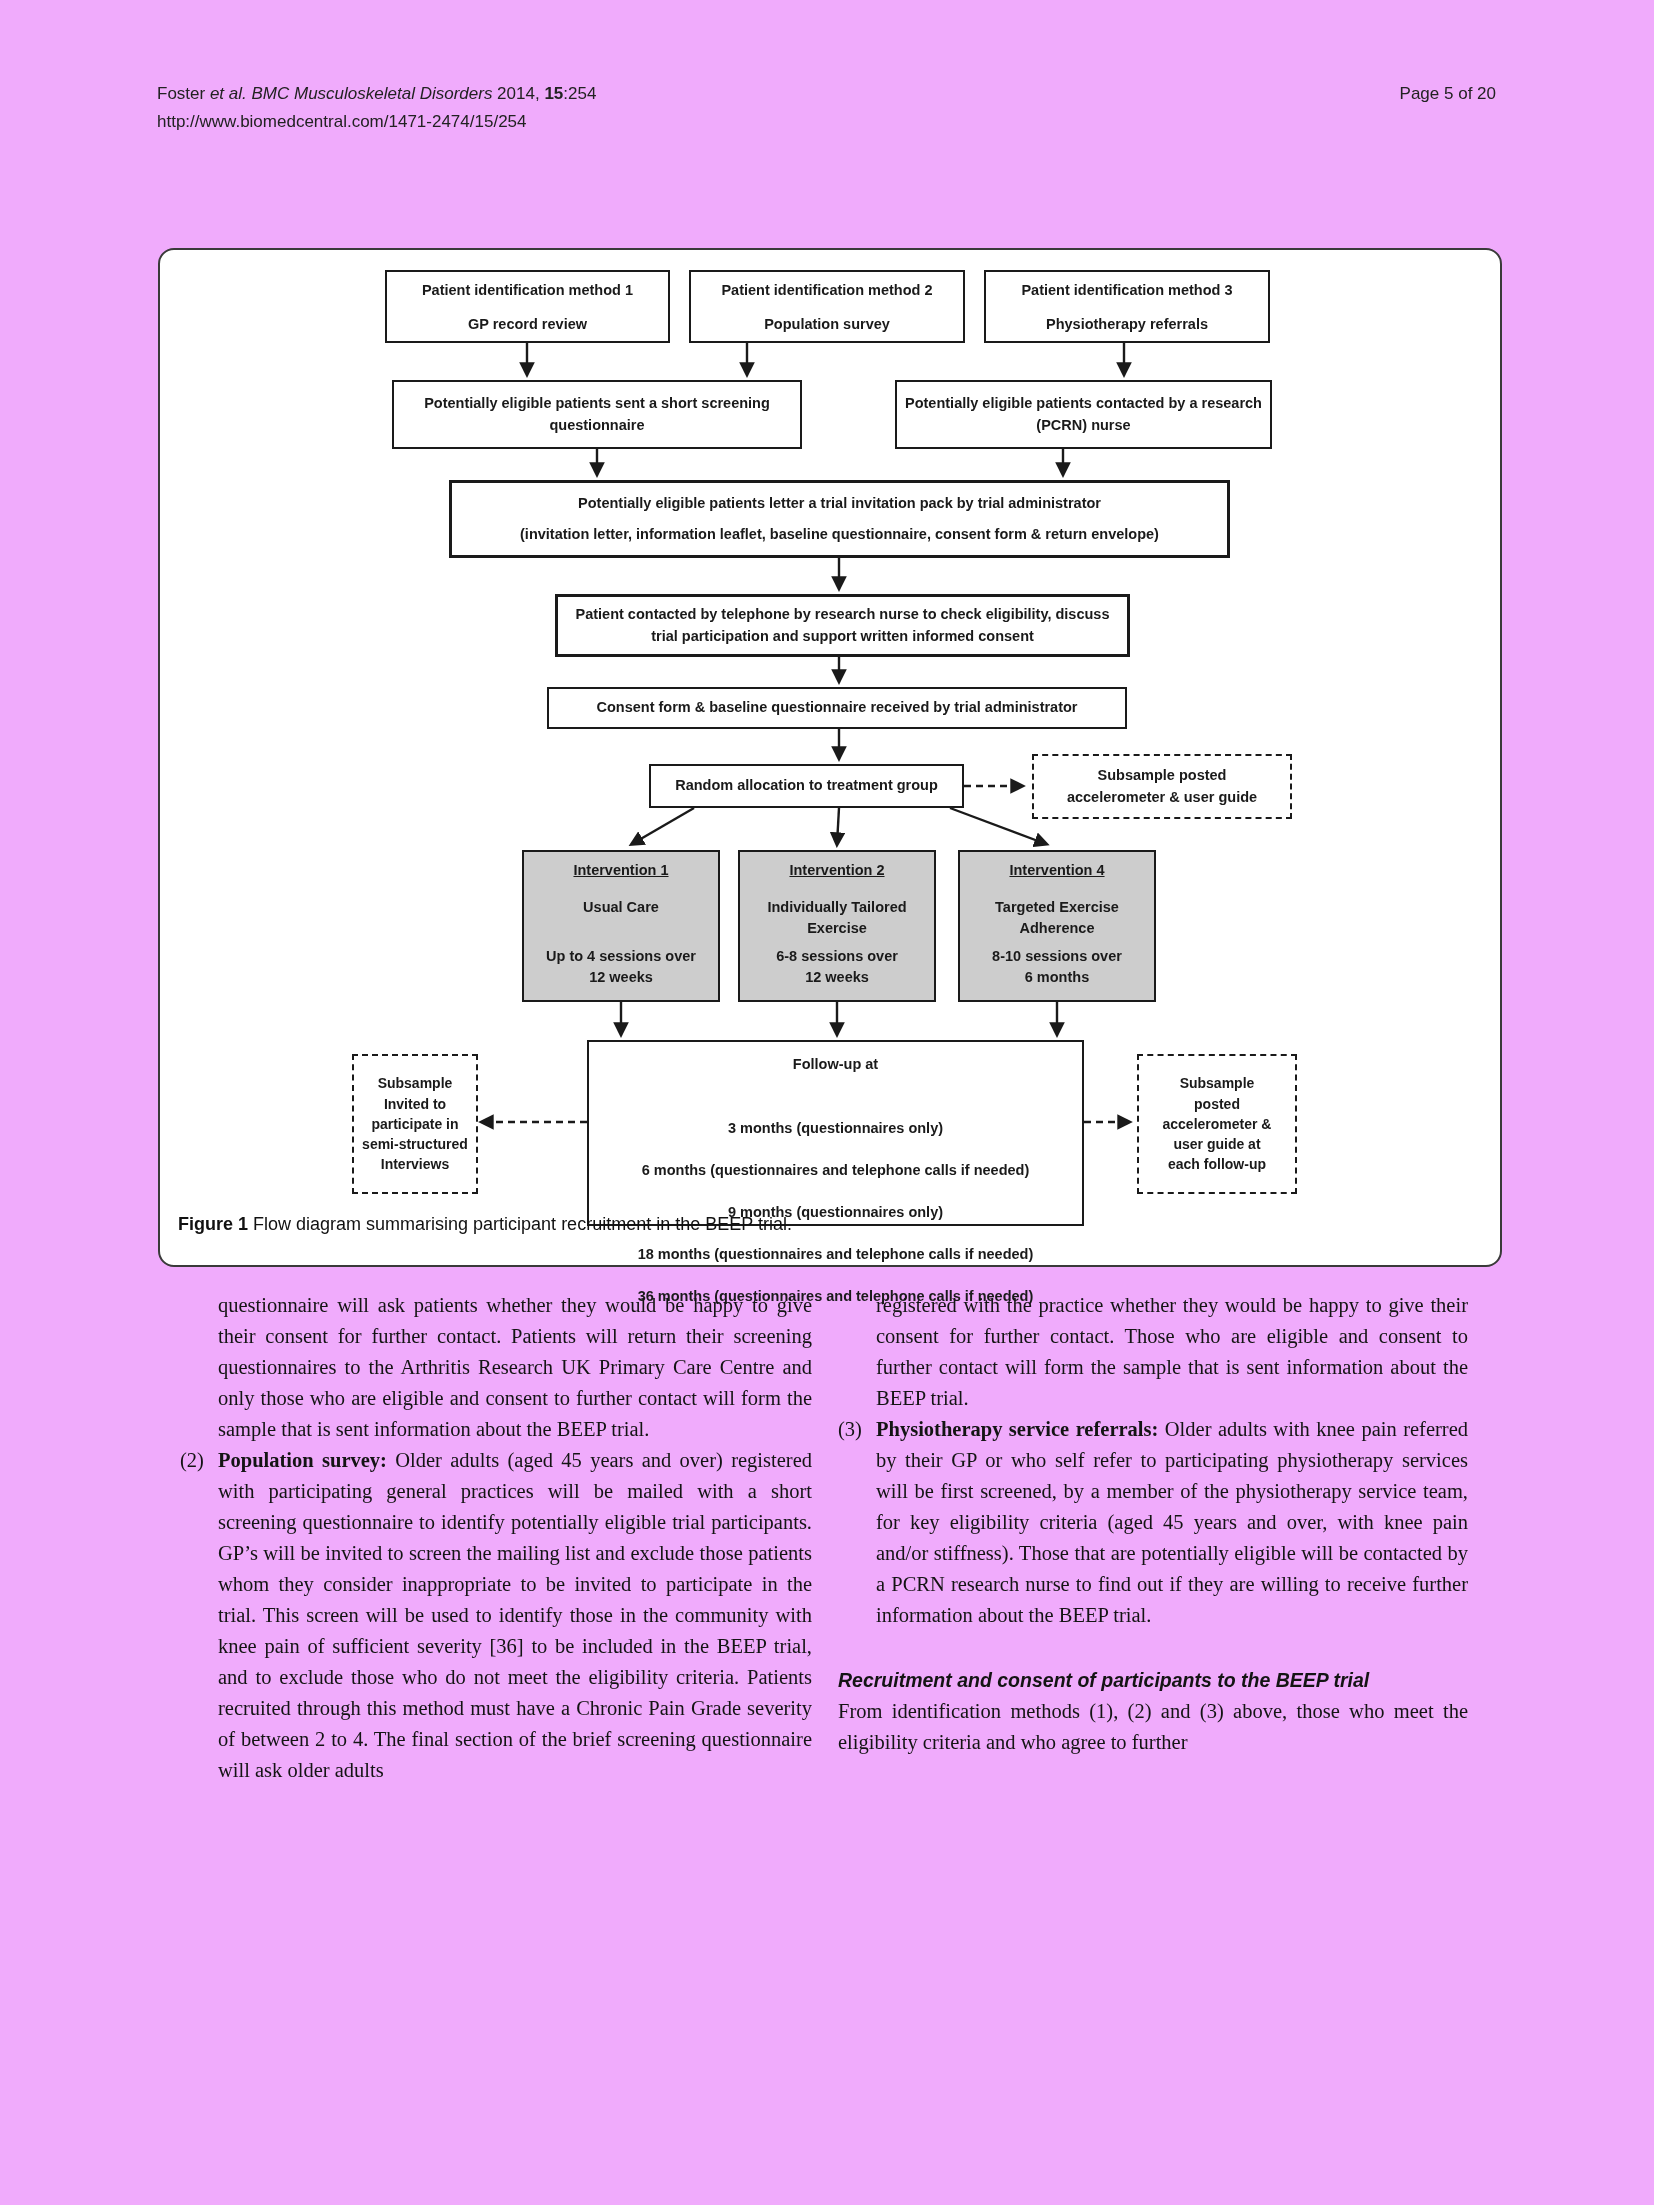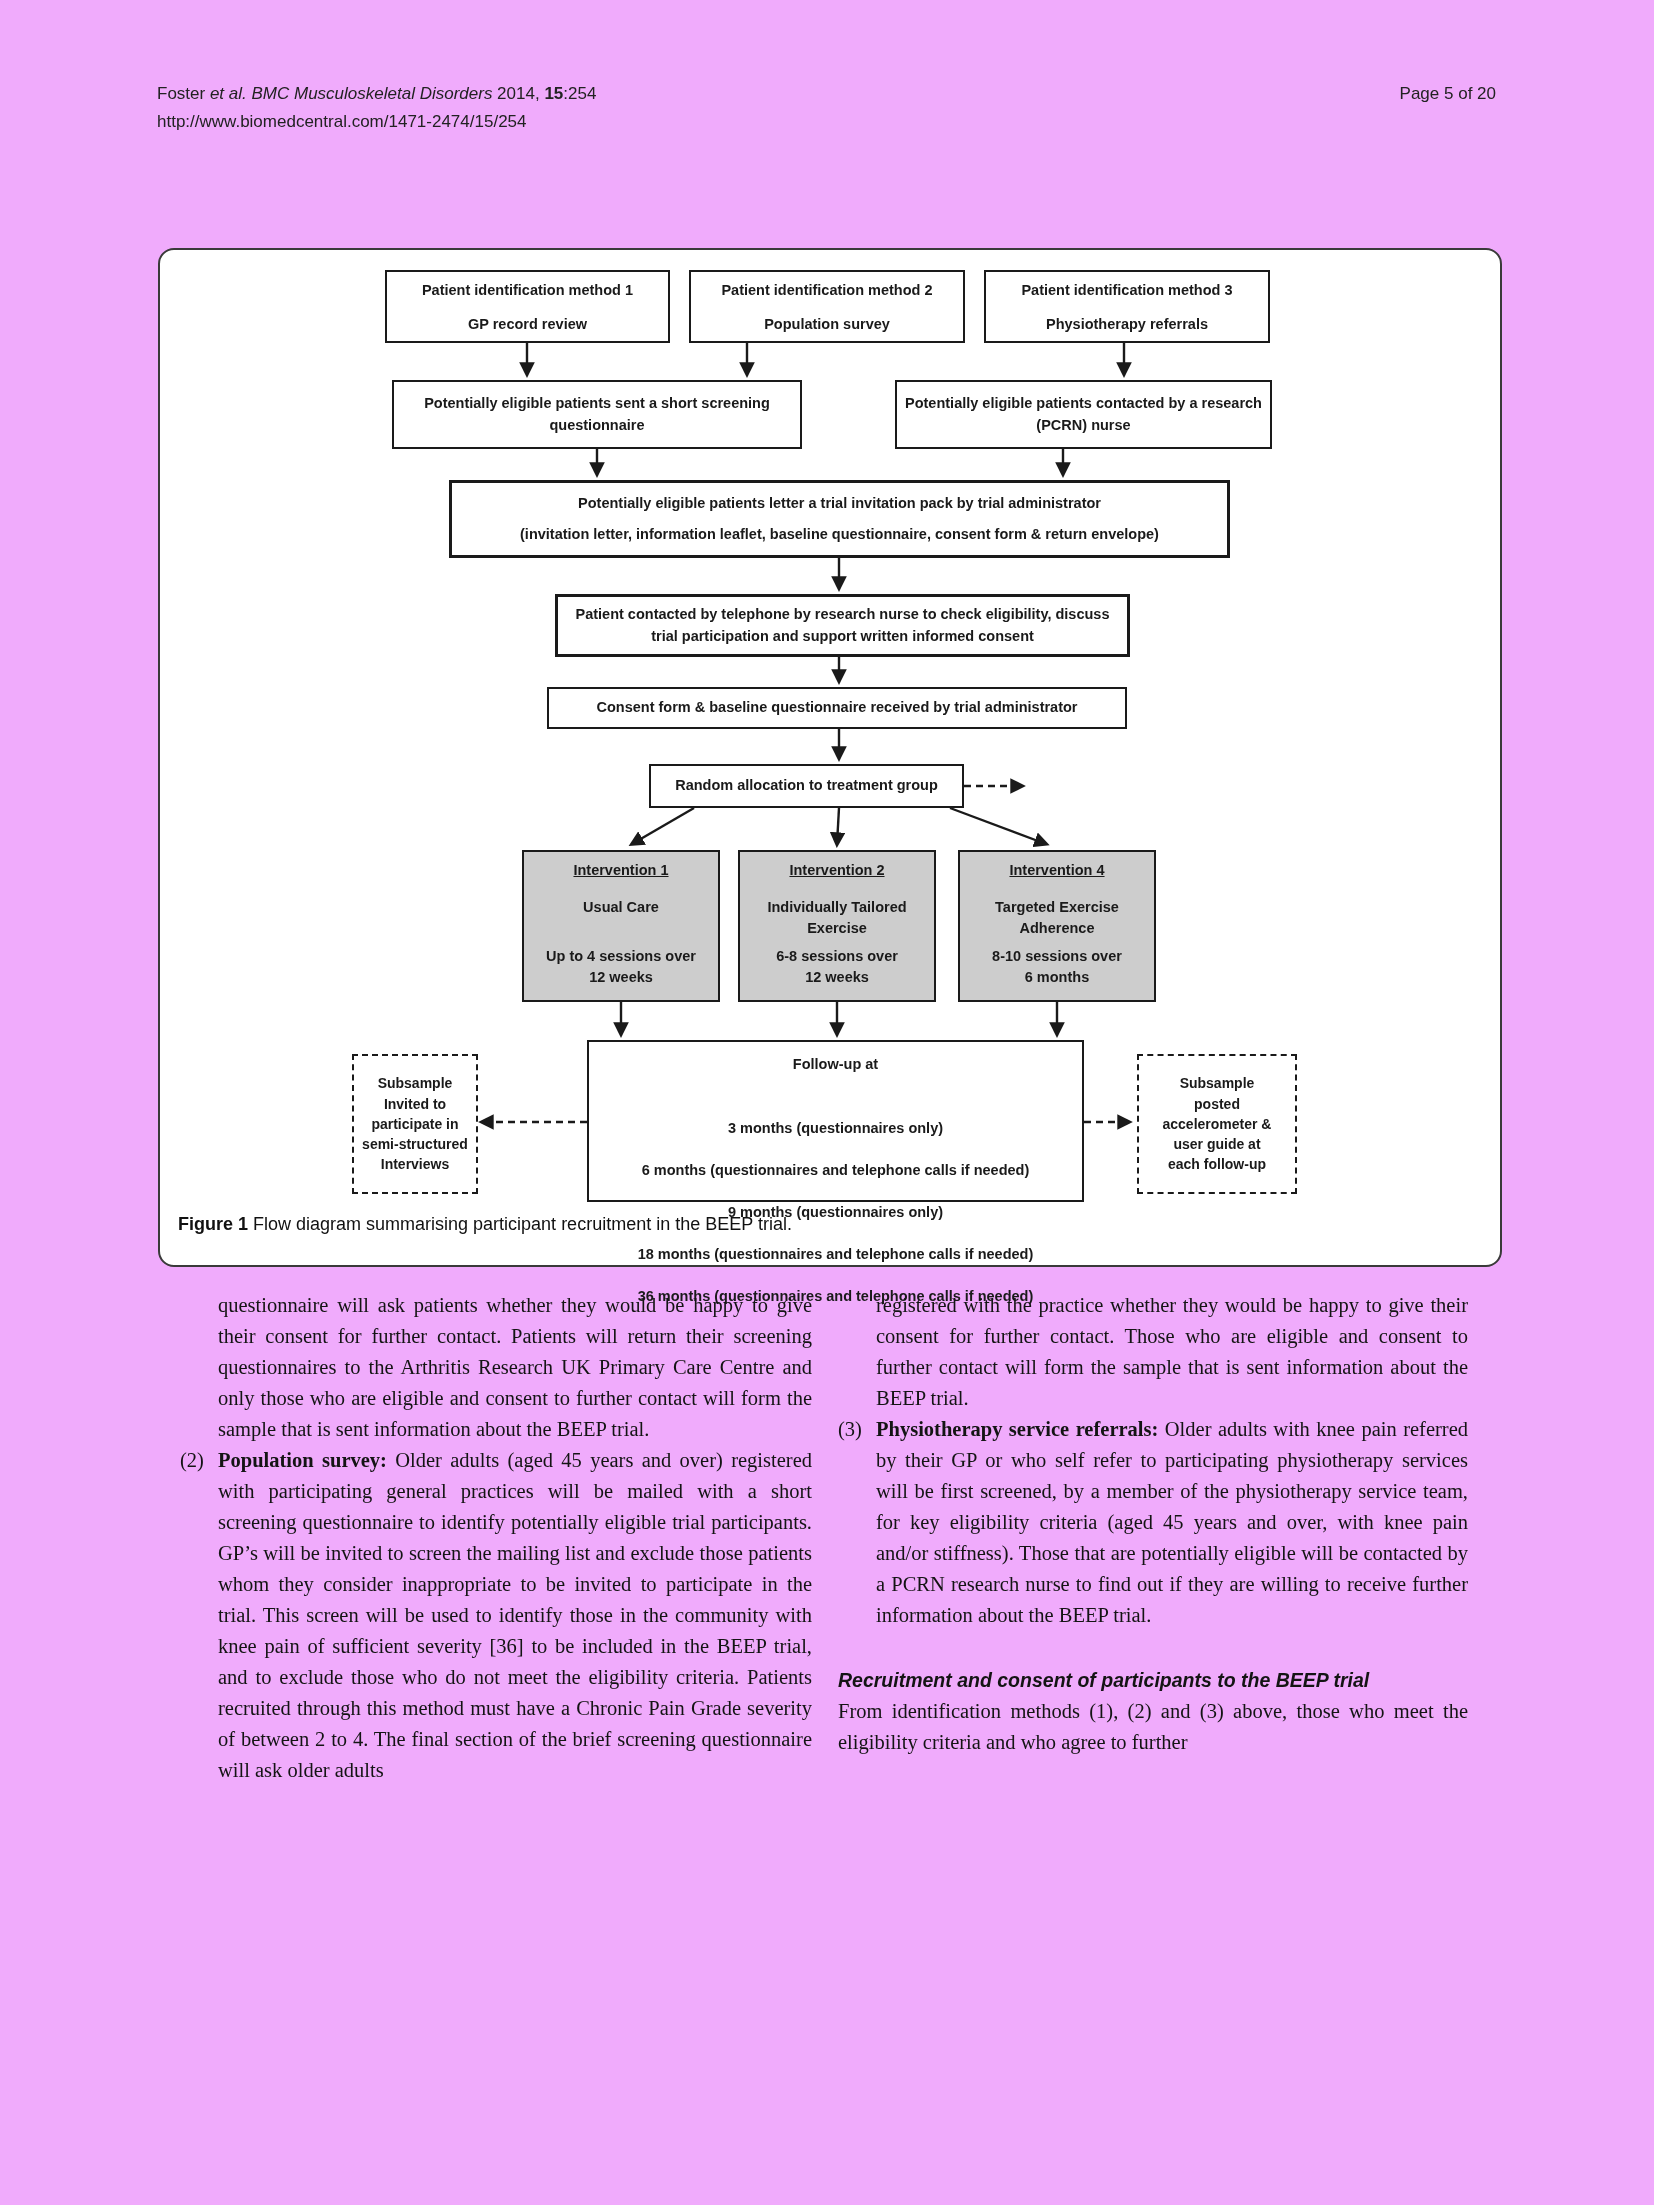--- a/index.html
+++ b/index.html
@@ -113,20 +113,22 @@
     <div class="fbox" style="left:735px; top:130px; width:377px; height:69px;">Potentially eligible patients contacted by a research (PCRN) nurse</div>
 
     <div class="fbox thick" style="left:289px; top:230px; width:781px; height:78px;">
       <div>Potentially eligible patients letter a trial invitation pack by trial administrator</div>
       <div class="inv-l2">(invitation letter, information leaflet, baseline questionnaire, consent form &amp; return envelope)</div>
     </div>
 
     <div class="fbox thick" style="left:395px; top:344px; width:575px; height:63px;">Patient contacted by telephone by research nurse to check eligibility, discuss trial participation and support written informed consent</div>
     <div class="fbox" style="left:387px; top:437px; width:580px; height:42px;">Consent form &amp; baseline questionnaire received by trial administrator</div>
     <div class="fbox" style="left:489px; top:514px; width:315px; height:44px;">Random allocation to treatment group</div>
+    <div class="fbox dashed" style="left:872px; top:504px; width:260px; height:65px;">Subsample posted
+accelerometer &amp; user guide</div>
 
     <div class="fbox gray" style="left:362px; top:600px; width:198px; height:152px;">
       <div class="ulabel">Intervention 1</div>
       <div class="iname">Usual Care</div>
       <div class="spacer"></div>
       <div class="isessions">Up to 4 sessions over
 12 weeks</div>
     </div>
     <div class="fbox gray" style="left:578px; top:600px; width:198px; height:152px;">
       <div class="ulabel">Intervention 2</div>
@@ -138,21 +140,21 @@
     </div>
     <div class="fbox gray" style="left:798px; top:600px; width:198px; height:152px;">
       <div class="ulabel">Intervention 4</div>
       <div class="iname">Targeted Exercise
 Adherence</div>
       <div class="spacer"></div>
       <div class="isessions">8-10 sessions over
 6 months</div>
     </div>
 
-    <div class="fbox" style="left:427px; top:790px; width:497px; height:162px; justify-content:flex-start;">
+    <div class="fbox" style="left:427px; top:790px; width:497px; height:186px; justify-content:flex-start;">
       <div class="fu-title">Follow-up at</div>
       <div class="fu-lines">
         <div>3 months (questionnaires only)</div>
         <div>6 months (questionnaires and telephone calls if needed)</div>
         <div>9 months (questionnaires only)</div>
         <div>18 months (questionnaires and telephone calls if needed)</div>
         <div>36 months (questionnaires and telephone calls if needed)</div>
       </div>
     </div>
 

